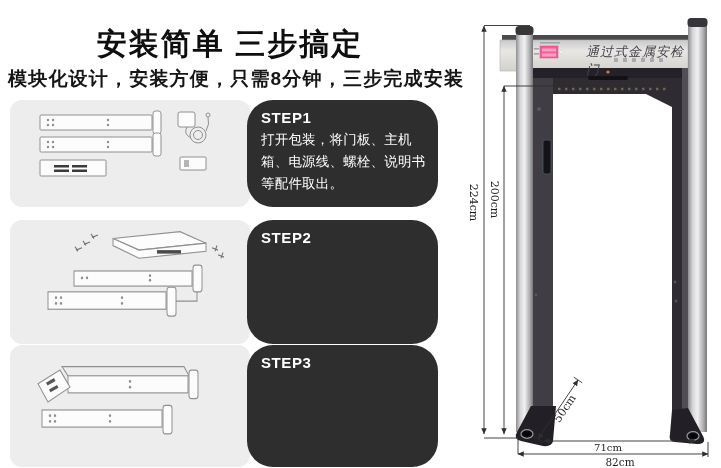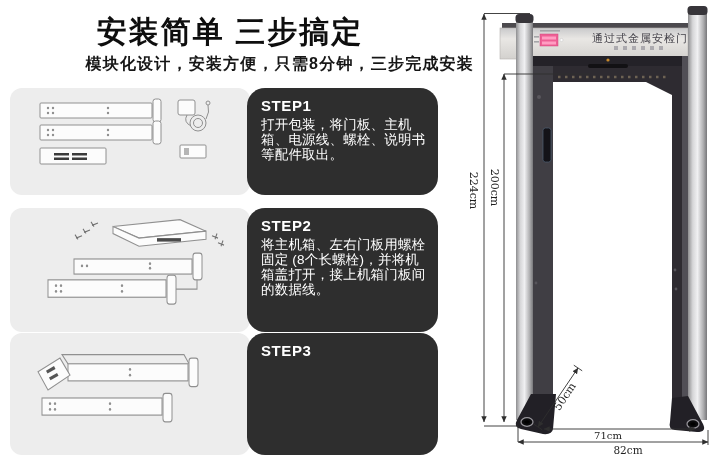--- a/index.html
+++ b/index.html
@@ -1,52 +1,52 @@
 <!DOCTYPE html>
 <html><head>
 <meta charset="utf-8">
 <style>
   html,body{margin:0;padding:0;}
   body{
     width:721px;height:468px;position:relative;overflow:hidden;
     background:#ffffff;font-family:"Liberation Sans",sans-serif;
   }
-  .page{position:absolute;inset:0;}
+  .page{position:absolute;inset:0;margin-top:12px;}
 
   
   .left{position:absolute;left:0;top:0;width:460px;height:468px;}
   .title{position:absolute;top:12px;left:0;width:460px;margin:0;text-align:center;
     font-size:30px;font-weight:800;color:#0e0e0e;letter-spacing:2px;}
-  .subtitle{position:absolute;top:54px;left:14px;width:460px;margin:0;text-align:right;
-    font-size:16px;font-weight:700;color:#161616;letter-spacing:1.2px;}
+  .subtitle{position:absolute;top:54px;left:8px;width:460px;margin:0;text-align:left;
+    font-size:19px;font-weight:700;color:#161616;letter-spacing:1.2px;}
   .card{position:absolute;left:10px;width:428px;}
   #card1{top:88px;height:107px;}
   #card2{top:208px;height:124px;}
   #card3{top:333px;height:122px;}
   .illus{position:absolute;left:0;top:0;width:240px;height:100%;
     background:#ededed;border-radius:12px;}
   .illus svg{position:absolute;left:0;top:0;width:100%;height:100%;}
   .desc{position:absolute;left:237px;right:0;top:0;bottom:0;background:#2e2e2e;
-    border-radius:18px;padding:9px 12px 6px 14px;box-sizing:border-box;color:#fff;}
+    border-radius:26px;padding:9px 12px 6px 14px;box-sizing:border-box;color:#fff;}
   .step-label{margin:0 0 3px 0;font-size:15px;font-weight:800;letter-spacing:.6px;}
-  .step-text{margin:0;font-size:13.5px;line-height:15px;letter-spacing:.2px;}
+  .step-text{margin:0;font-size:13.5px;line-height:22px;letter-spacing:.2px;}
 
   
   .right{position:absolute;left:460px;top:0;width:261px;height:468px;}
   .right > svg{position:absolute;left:0;top:0;}
   .dim-label{position:absolute;font-family:"DejaVu Serif","Liberation Serif",serif;
     font-size:11px;color:#1e1e1e;text-align:center;white-space:nowrap;}
   #dim224{left:-9px;top:184px;width:44px;transform:rotate(90deg);}
   #dim200{left:12px;top:181px;width:44px;transform:rotate(90deg);}
   #dim50{left:86px;top:390px;width:38px;transform:rotate(-56deg);}
   #dim71{left:124px;top:430px;width:48px;font-size:10px;}
-  #dim82{left:144px;top:444px;width:48px;font-size:10.5px;}
-  .product-label{position:absolute;left:126px;top:31px;width:108px;text-align:center;
-    font-family:"DejaVu Serif","Liberation Serif",serif;
-    font-size:11px;letter-spacing:1px;color:#45434b;}
+  #dim82{left:136px;top:444px;width:48px;font-size:10.5px;}
+  .product-label{position:absolute;left:126px;top:31px;width:108px;
+    font-family:"DejaVu Serif","Liberation Serif",serif;font-style:italic;
+    font-size:13px;letter-spacing:1px;color:#45434b;}
   .fine-print{position:absolute;left:154px;top:46px;width:52px;height:3.5px;opacity:.75;
     background:repeating-linear-gradient(90deg,#9b99a0 0 4px,transparent 4px 9px);}
   .illus-line{stroke:#909090;fill:#fcfcfc;stroke-width:1;}
 </style>
 </head>
 <body>
 
 <div class="page">
 
   <section class="left">
@@ -128,21 +128,20 @@
               <circle cx="51" cy="67" r="1.2"></circle>
             <circle cx="46" cy="72" r="1.2"></circle>
               <circle cx="51" cy="72" r="1.2"></circle>
             <circle cx="112" cy="67" r="1.2"></circle>
               <circle cx="112" cy="72" r="1.2"></circle>
           </g>
         </svg>
       </div>
       <div class="desc">
         <p class="step-label">STEP2</p>
-        <p class="step-text">将主机箱、左右门板用螺栓固定 (8个长螺栓)，并将机箱盖打开，接上机箱门板间的数据线。</p>
       </div>
     </div>
 
     <div class="card" id="card3">
       <div class="illus">
         <svg viewBox="0 0 240 107" preserveAspectRatio="none">
           <g class="illus-line">
             <polyline points="58,27 52,19 174,19 179,27" fill="none"></polyline>
             <rect x="58" y="27" width="120" height="15"></rect>
             <rect x="179" y="22" width="9" height="25" rx="2.5"></rect>

